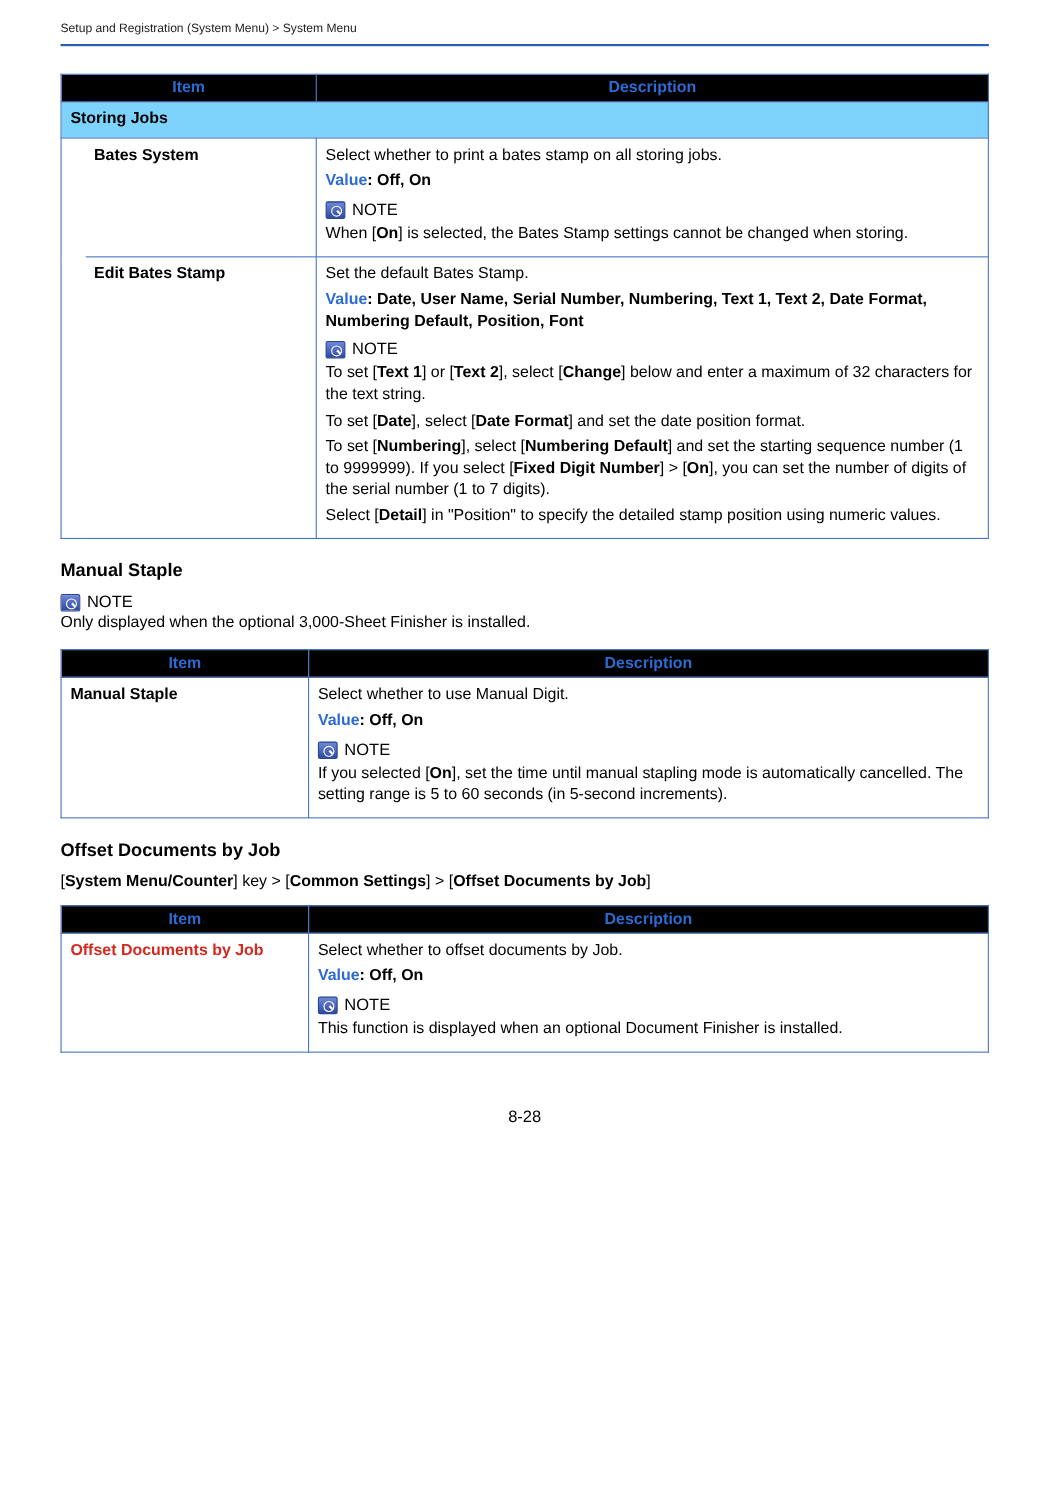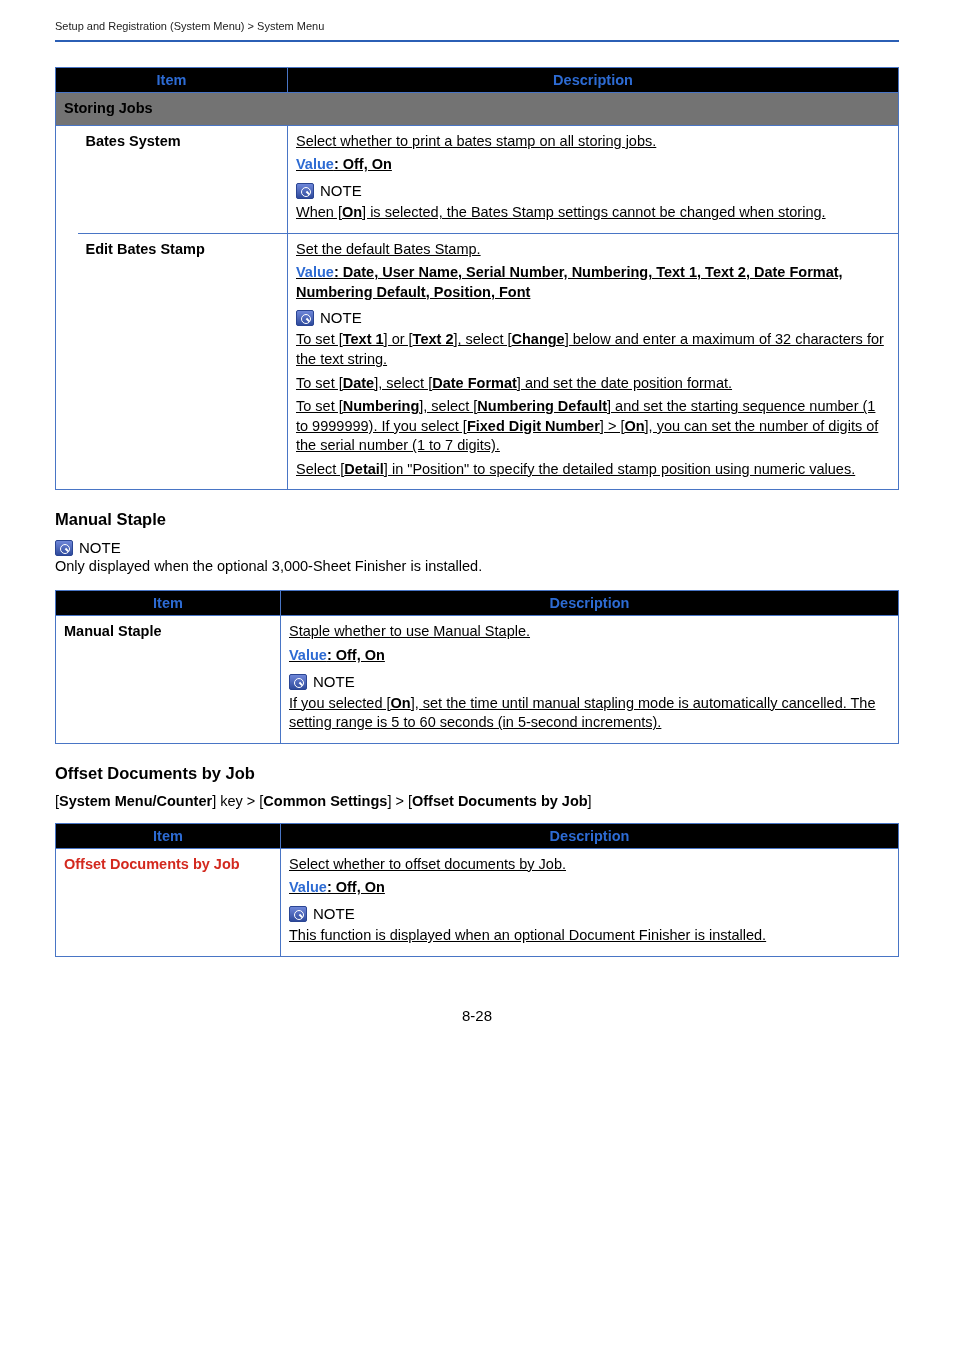--- a/index.html
+++ b/index.html
@@ -41,21 +41,21 @@
     padding: 6px 8px;
     vertical-align: top;
     font-size: 14.5px;
     line-height: 1.35;
   }
   .item-col { width: 210px; font-weight: bold; }
   .item-col-wide { width: 225px; font-weight: bold; }
   .group-row td {
     font-weight: bold;
     border-bottom: 1px solid #ccc;
-    background: #737373;
+    background: #7dd3fc;
   }
   .indent-cell {
     width: 22px;
     border-right: none !important;
   }
   .sub-item {
     font-weight: bold;
     border-left: none !important;
   }
   .value-label { color: #2d6bd3; font-weight: bold; }
@@ -101,21 +101,21 @@
     font-size: 14.5px;
     margin-bottom: 14px;
   }
   .nav-path b { font-weight: bold; }
   .offset-item { color: #d3291e; font-weight: bold; }
   .pagefoot {
     text-align: center;
     font-size: 15px;
     padding: 30px 0 20px 0;
   }
-  .desc p { margin: 0 0 4px 0; text-decoration: underline; }
+  .desc p { margin: 0 0 4px 0; }
 </style>
 </head>
 <body>
 
 <div class="page">
 
   <div class="breadcrumb-bar">Setup and Registration (System Menu) &gt; System Menu</div>
 
   <table class="itemtab">
     <tbody>
@@ -176,21 +176,21 @@
 
   <table class="itemtab">
     <tbody>
         <tr>
       <th class="item-col-wide">Item</th>
       <th>Description</th>
     </tr>
     <tr>
       <td class="item-col-wide">Manual Staple</td>
       <td class="desc">
-        <p><span>Staple whether to use Manual Staple.</span></p>
+        <p><span>Select whether to use Manual Digit.</span></p>
         <p><span class="value-label">Value</span><span class="value-text">: Off, On</span></p>
         <div class="note-head">
           <span class="note-icon"></span>
           <span class="note-word">NOTE</span>
         </div>
         <p>
           <span>If you selected [</span><b>On</b><span>], set the time until manual stapling mode is automatically cancelled. The setting range is 5 to 60 seconds (in 5-second increments).</span>
         </p>
       </td>
     </tr>

